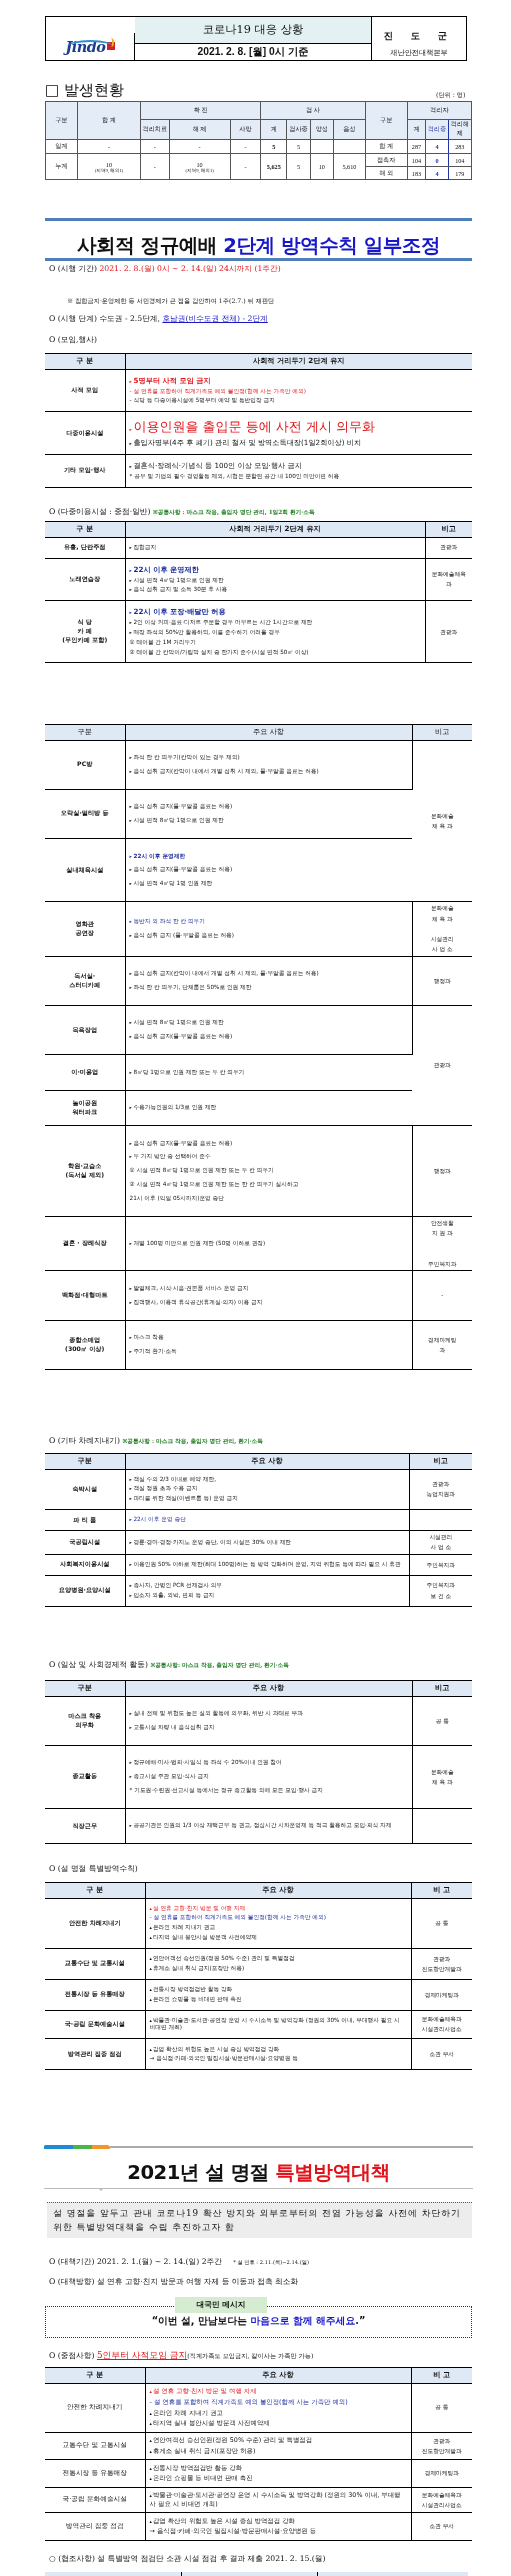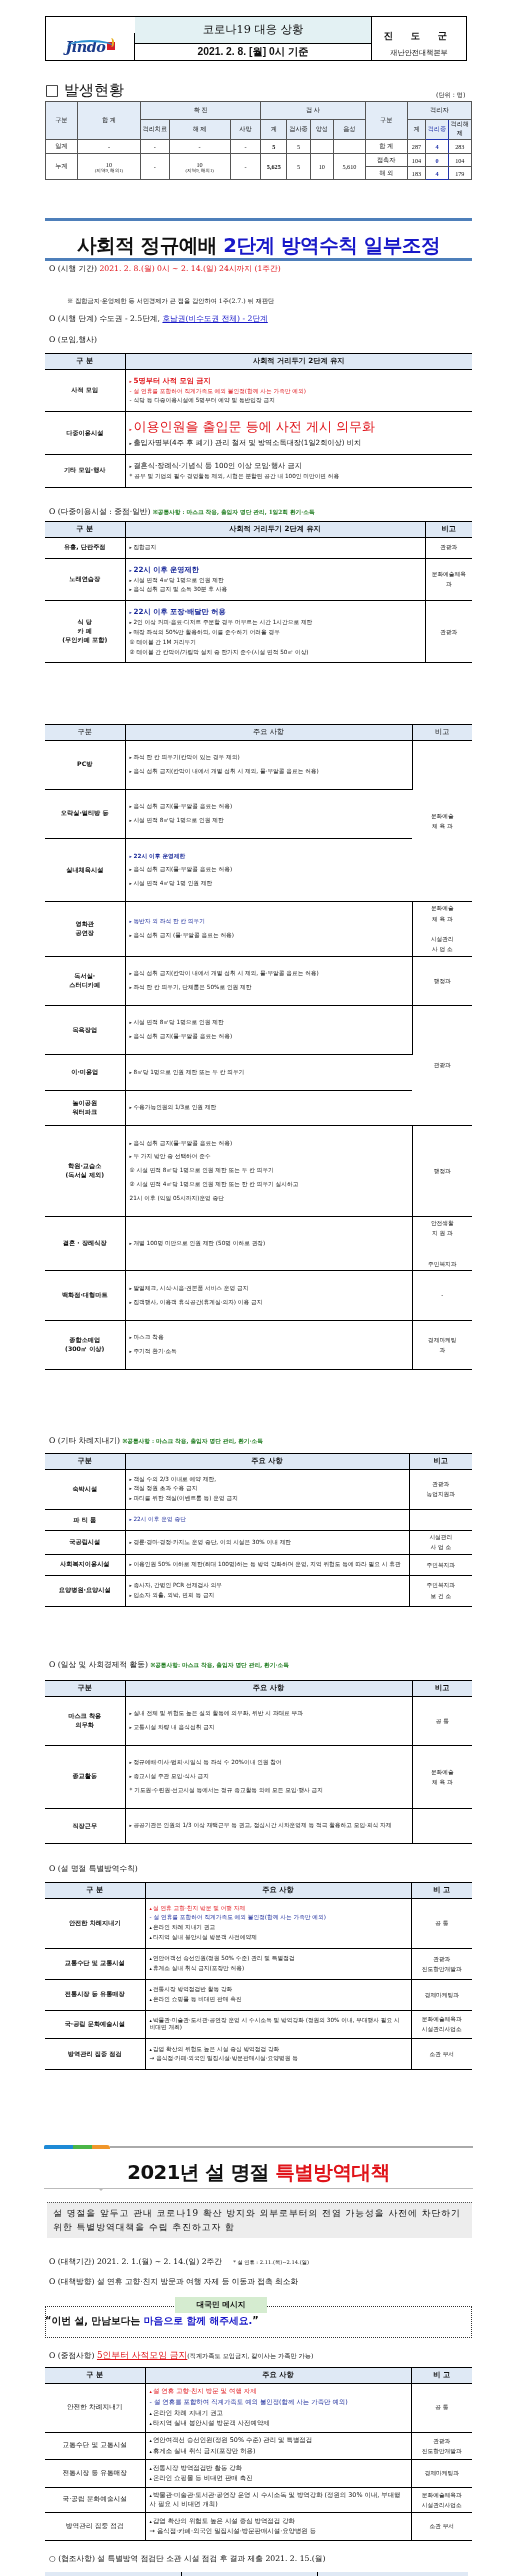--- a/index.html
+++ b/index.html
@@ -54,21 +54,21 @@
 
   .banner2-bar { position: absolute; top: 2145px; left: 44px; height: 4.1px; }
   .banner2 { position: absolute; top: 2159px; left: 45px; width: 427px; text-align: center; font-size: 19.6px; font-weight: 900; letter-spacing: -0.5px; }
   .banner2-line { position: absolute; top: 2188px; left: 44px; width: 429px; height: 1px; background: #bbb; }
   .banner2-notch { position: absolute; top: 2188px; left: 98px; width: 0; height: 0; border-left: 3.6px solid transparent; border-right: 3.6px solid transparent; border-top: 3.6px solid #bbb; }
 
   .intro { position: absolute; top: 2202px; left: 47px; width: 425px; background: #ededed; border-top: 0.5px dotted #555; padding: 4.1px 6.2px; font-size: 8.8px; line-height: 1.55; font-family: "DejaVu Serif", serif; letter-spacing: 1px; }
 
   .msgbox { position: absolute; top: 2306px; left: 45px; width: 427px; height: 32px; border: 0.5px dotted #333; }
   .msg-label { position: absolute; top: 2297px; left: 175px; width: 92px; height: 15.5px; background: #d5ecd0; text-align: center; font-weight: bold; font-size: 7.7px; line-height: 15.5px; }
-  .msg-text { position: absolute; top: 2315px; left: 45px; width: 427px; font-weight: bold; font-size: 9.8px; }
+  .msg-text { position: absolute; top: 2315px; left: 45px; width: 427px; text-align: center; font-weight: bold; font-size: 9.8px; }
 
   .promo { position: absolute; top: 2572px; left: 45px; width: 423px; font-size: 6.7px; }
   .promo td, .promo th { border-bottom: 0.5px solid #000; border-right: 0.5px solid #000; text-align: center; vertical-align: middle; padding: 1.5px; font-family: "DejaVu Serif", serif; }
   .promo td:last-child, .promo th:last-child { border-right: none; }
   .promo thead th { background: #dfe9f5; font-weight: bold; height: 17.5px; border-bottom: 1.5px double #000; letter-spacing: 3.1px; }
 </style>
 </head>
 <body>
 
 <div class="top-header">

